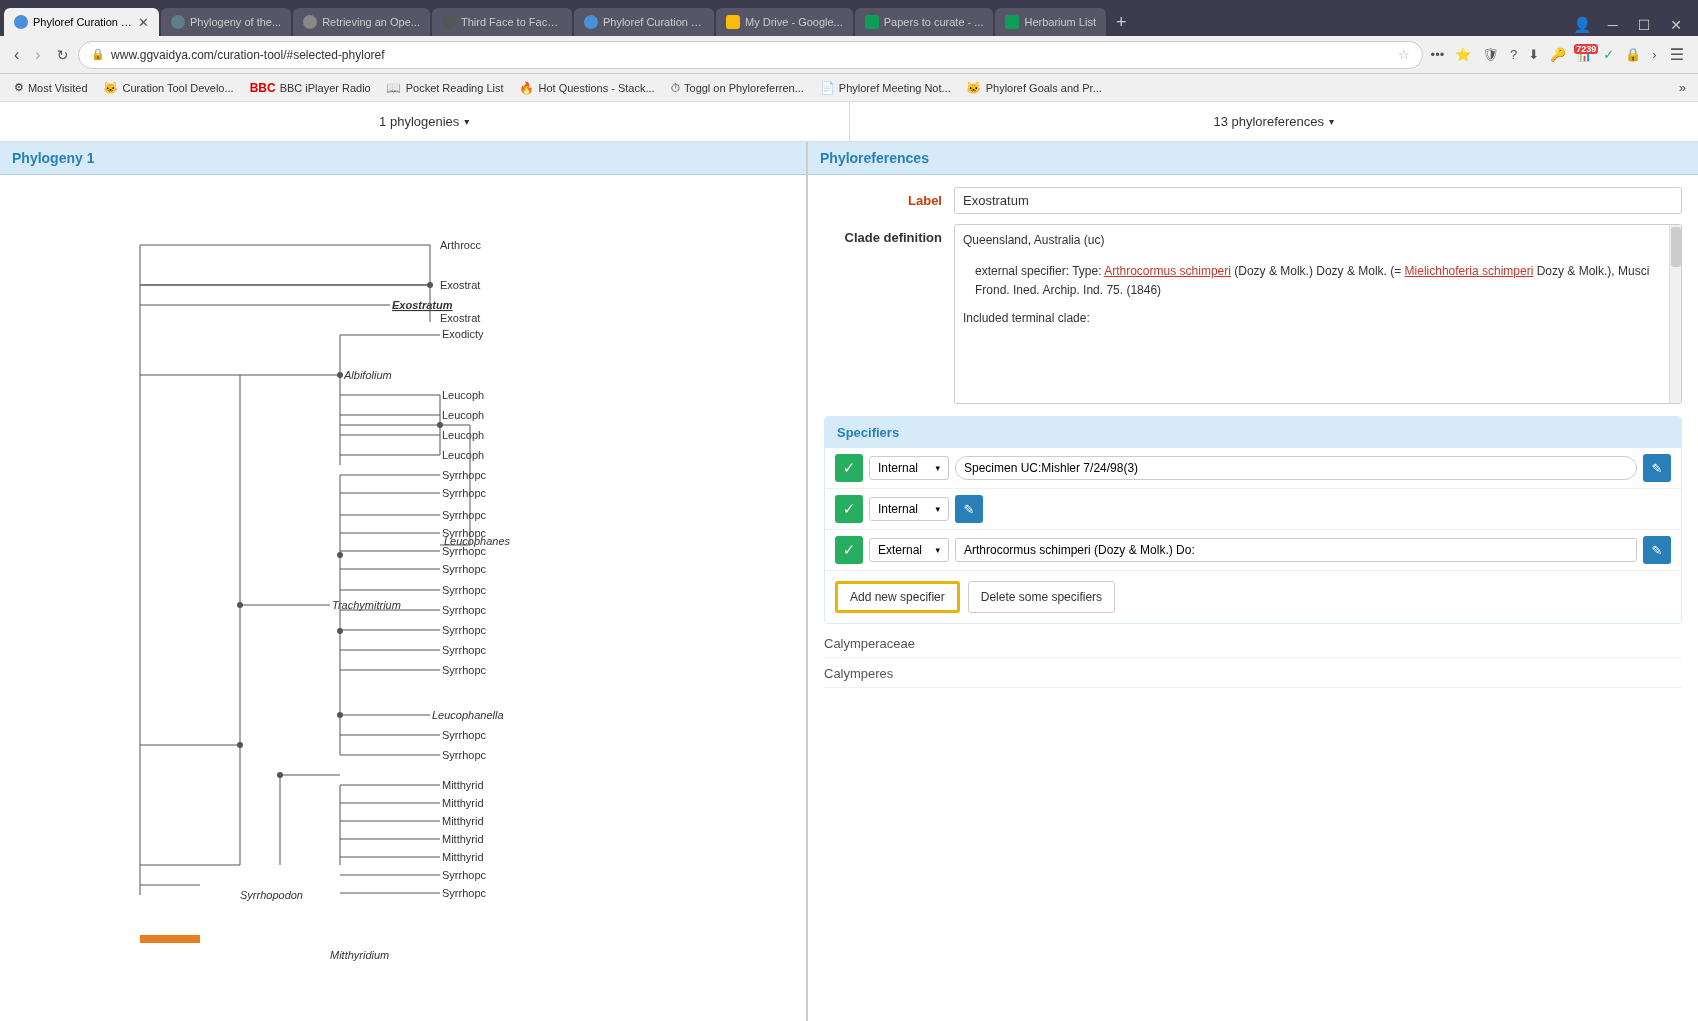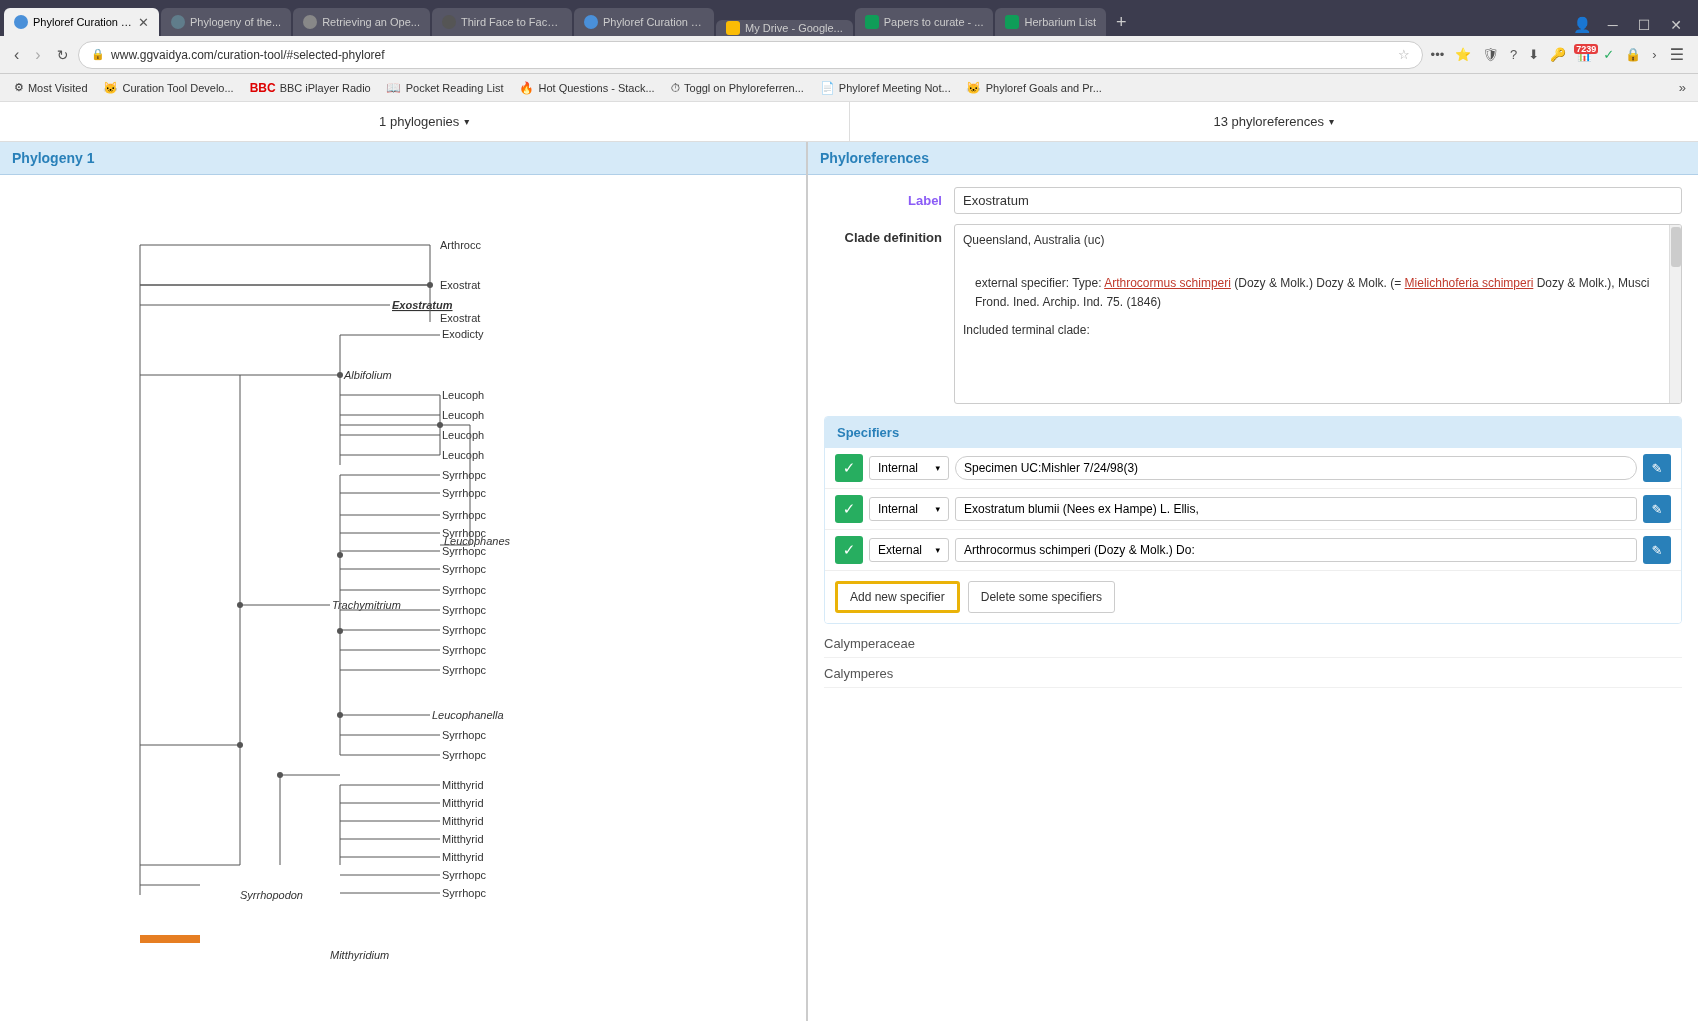--- a/index.html
+++ b/index.html
@@ -33,21 +33,21 @@
     <div style="display:flex;align-items:center;padding:5px 10px;background:#565666;color:#ccc;font-size:11px;border-radius:6px 6px 0 0;margin-right:2px;height:28px;max-width:140px;white-space:nowrap;overflow:hidden;">
       <span style="width:14px;height:14px;background:#555;border-radius:50%;margin-right:5px;flex-shrink:0;"></span>
       <span style="flex:1;overflow:hidden;text-overflow:ellipsis;font-size:11px;color:#ccc;">Third Face to Face...</span>
     </div>
 
     <div style="display:flex;align-items:center;padding:5px 10px;background:#565666;color:#ccc;font-size:11px;border-radius:6px 6px 0 0;margin-right:2px;height:28px;max-width:140px;white-space:nowrap;overflow:hidden;">
       <span style="width:14px;height:14px;background:#4a90d9;border-radius:50%;margin-right:5px;flex-shrink:0;"></span>
       <span style="flex:1;overflow:hidden;text-overflow:ellipsis;font-size:11px;color:#ccc;">Phyloref Curation Too...</span>
     </div>
 
-    <div style="display:flex;align-items:center;padding:5px 10px;background:#565666;color:#ccc;font-size:11px;border-radius:6px 6px 0 0;margin-right:2px;height:16px;max-width:155px;white-space:nowrap;overflow:hidden;">
+    <div style="display:flex;align-items:center;padding:5px 10px;background:#565666;color:#ccc;font-size:11px;border-radius:6px 6px 0 0;margin-right:2px;height:28px;max-width:155px;white-space:nowrap;overflow:hidden;">
       <span style="width:14px;height:14px;background:#fbbc05;border-radius:3px;margin-right:5px;flex-shrink:0;"></span>
       <span style="flex:1;overflow:hidden;text-overflow:ellipsis;font-size:11px;color:#ccc;">My Drive - Google...</span>
     </div>
 
     <div style="display:flex;align-items:center;padding:5px 10px;background:#565666;color:#ccc;font-size:11px;border-radius:6px 6px 0 0;margin-right:2px;height:28px;max-width:155px;white-space:nowrap;overflow:hidden;">
       <span style="width:14px;height:14px;background:#0f9d58;border-radius:3px;margin-right:5px;flex-shrink:0;"></span>
       <span style="flex:1;overflow:hidden;text-overflow:ellipsis;font-size:11px;color:#ccc;">Papers to curate - ...</span>
     </div>
 
     <div style="display:flex;align-items:center;padding:5px 10px;background:#565666;color:#ccc;font-size:11px;border-radius:6px 6px 0 0;margin-right:2px;height:28px;max-width:130px;white-space:nowrap;overflow:hidden;">
@@ -283,33 +283,33 @@
     </div>
   </div>
 
   <div style="flex:1;display:flex;flex-direction:column;overflow-y:auto;background:#fff;">
     <div style="background:#d6eaf8;padding:8px 12px;font-size:14px;color:#2980b9;font-weight:bold;border-bottom:1px solid #b0cfe8;">
       <span>Phyloreferences</span>
     </div>
     <div style="padding:12px 16px;">
 
       <div style="display:flex;align-items:center;margin-bottom:10px;">
-        <span style="font-size:13px;font-weight:bold;color:#8b5cf6;width:130px;text-align:right;padding-right:12px;">Label</span>
+        <span style="font-size:13px;font-weight:bold;color:#c2410c;width:130px;text-align:right;padding-right:12px;">Label</span>
         <input style="flex: 1 1 0%; border: 1px solid rgb(204, 204, 204); border-radius: 3px; padding: 5px 8px; font-size: 13px; color: rgb(51, 51, 51);" type="text" value="Exostratum">
       </div>
 
       <div style="display:flex;align-items:flex-start;margin-bottom:12px;">
         <span style="font-size:13px;font-weight:bold;color:#333;width:130px;text-align:right;padding-right:12px;padding-top:6px;">Clade definition</span>
         <div style="flex:1;border:1px solid #ccc;border-radius:3px;padding:6px 8px;font-size:12px;min-height:180px;line-height:1.6;overflow-y:auto;position:relative;">
 
           <div style="position:absolute;right:0;top:0;width:12px;height:100%;background:#f0f0f0;border-left:1px solid #ddd;">
             <div style="width:10px;height:40px;background:#ccc;border-radius:3px;margin:2px auto;"></div>
           </div>
           <div style="padding-right:14px;">
-            <div style="margin-bottom:24px;color:#333;">
+            <div style="margin-bottom:12px;color:#333;">
               <span>Queensland, Australia (uc)</span>
             </div>
             <div style="margin-bottom:8px;color:#333;font-size:12px;padding-left:12px;">
               external specifier: Type: <span style="color:#c0392b;text-decoration:underline;cursor:pointer;">Arthrocormus schimperi</span> (Dozy &amp; Molk.) Dozy &amp; Molk. (= <span style="color:#c0392b;text-decoration:underline;cursor:pointer;">Mielichhoferia schimperi</span> Dozy &amp; Molk.), Musci Frond. Ined. Archip. Ind. 75. (1846)
             </div>
             <div style="color:#333;font-size:12px;">
               <span>Included terminal clade:</span>
             </div>
           </div>
         </div>
@@ -331,23 +331,20 @@
           </div>
           <button style="background:#2980b9;color:white;border:none;border-radius:3px;width:28px;height:28px;display:flex;align-items:center;justify-content:center;cursor:pointer;font-size:13px;flex-shrink:0;">✎</button>
         </div>
 
         <div style="display:flex;align-items:center;padding:6px 10px;border-bottom:1px solid #eee;gap:6px;background:#fff;">
           <div style="background:#27ae60;color:white;border-radius:3px;width:28px;height:28px;display:flex;align-items:center;justify-content:center;font-size:15px;flex-shrink:0;">✓</div>
           <button style="border:1px solid #ccc;border-radius:3px;padding:4px 8px;font-size:12px;background:#fff;cursor:pointer;min-width:80px;display:flex;align-items:center;justify-content:space-between;gap:4px;">
             <span>Internal</span>
             <span style="font-size:9px;">▾</span>
           </button>
-          <div style="flex:1;border:1px solid #ccc;border-radius:3px;padding:4px 8px;font-size:12px;background:#fff;overflow:hidden;white-space:nowrap;text-overflow:ellipsis;">
-            <span>Exostratum blumii (Nees ex Hampe) L. Ellis,</span>
-          </div>
           <button style="background:#2980b9;color:white;border:none;border-radius:3px;width:28px;height:28px;display:flex;align-items:center;justify-content:center;cursor:pointer;font-size:13px;flex-shrink:0;">✎</button>
         </div>
 
         <div style="display:flex;align-items:center;padding:6px 10px;border-bottom:1px solid #eee;gap:6px;background:#fff;">
           <div style="background:#27ae60;color:white;border-radius:3px;width:28px;height:28px;display:flex;align-items:center;justify-content:center;font-size:15px;flex-shrink:0;">✓</div>
           <button style="border:1px solid #ccc;border-radius:3px;padding:4px 8px;font-size:12px;background:#fff;cursor:pointer;min-width:80px;display:flex;align-items:center;justify-content:space-between;gap:4px;">
             <span>External</span>
             <span style="font-size:9px;">▾</span>
           </button>
           <div style="flex:1;border:1px solid #ccc;border-radius:3px;padding:4px 8px;font-size:12px;background:#fff;overflow:hidden;white-space:nowrap;text-overflow:ellipsis;">

